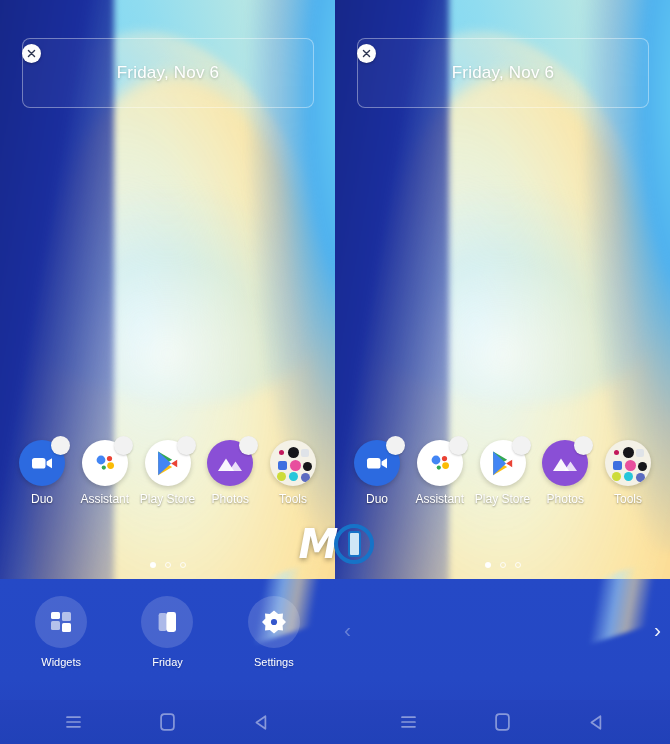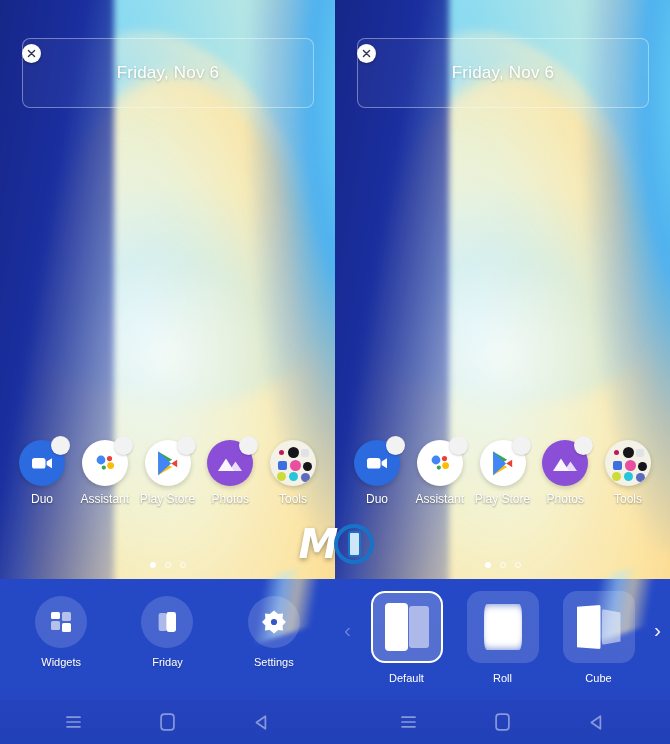--- a/index.html
+++ b/index.html
@@ -552,49 +552,20 @@
       <span class="dot"></span>
       <span class="dot"></span>
     </div>
 
     <div class="bottom-panel">
       <div class="bottom-shine"></div>
 
       <div class="chev l">‹</div>
       <div class="chev r">›</div>
 
-      <div class="fx-row">
-
-        <div class="fx sel">
-          <div class="fx-tile">
-            <div class="g-default">
-              <span class="pg-a"></span>
-                <span class="pg-b"></span>
-            </div>
-          </div>
-          <span class="fx-label">Default</span>
-        </div>
-
-        <div class="fx">
-          <div class="fx-tile">
-            <div class="g-roll"></div>
-          </div>
-          <span class="fx-label">Roll</span>
-        </div>
-
-        <div class="fx">
-          <div class="fx-tile">
-            <div class="g-cube">
-              <span class="face-f"></span>
-                <span class="face-s"></span>
-            </div>
-          </div>
-          <span class="fx-label">Cube</span>
-        </div>
-      </div>
 
       <div class="navbar">
         <div class="nav-btn">
           <svg width="17" height="14" viewBox="0 0 17 14">
             <g stroke="rgba(255,255,255,0.46)" stroke-width="1.7" stroke-linecap="round">
               <path d="M2 2.2 H15"></path>
                 <path d="M2 7 H15"></path>
                 <path d="M2 11.8 H15"></path>
             </g>
           </svg>

